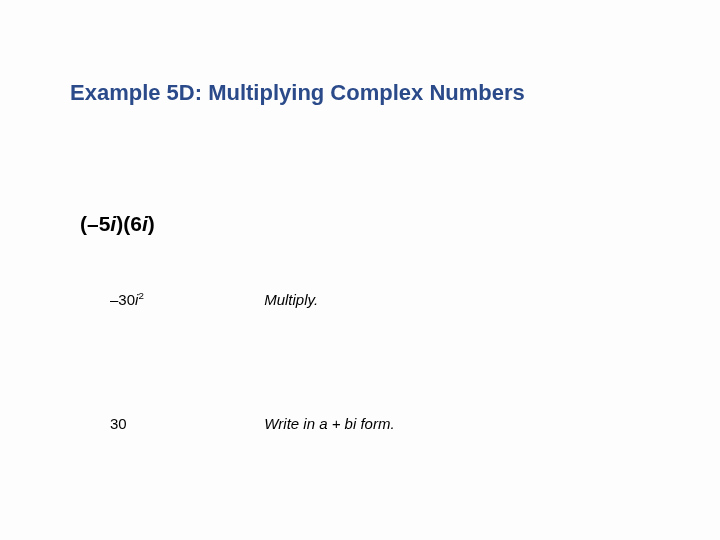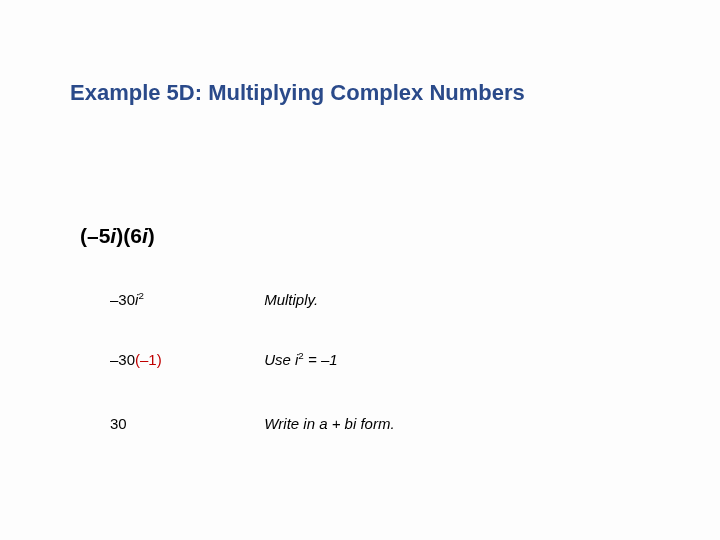--- a/index.html
+++ b/index.html
@@ -29,21 +29,21 @@
     position: absolute;
     top: 150px;
     left: 30px;
     font-size: 21px;
     font-weight: bold;
     color: #000;
   }
   .i-var { font-style: italic; }
   .problem {
     position: absolute;
-    top: 224px;
+    top: 212px;
     left: 80px;
     font-size: 21px;
     font-weight: bold;
   }
   .row {
     position: absolute;
     left: 110px;
     font-size: 15px;
   }
   .row .expr { display:inline-block; width: 150px; }
@@ -66,28 +66,20 @@
     <span>(</span><span>–5</span><span class="i-var">i</span><span>)</span><span>(</span><span>6</span><span class="i-var">i</span><span>)</span>
   </div>
 
   <div class="row row1">
     <span class="expr">
       <span>–30</span><span class="i-var">i</span><span class="sup">2</span>
     </span>
     <span class="note">Multiply.</span>
   </div>
 
-  <div class="row row2">
-    <span class="expr">
-      <span>–30</span><span class="red">(</span><span class="red">–1</span><span class="red">)</span>
-    </span>
-    <span class="note">
-      <span>Use </span><span>i</span><span class="sup">2</span><span> = </span><span>–1</span>
-    </span>
-  </div>
 
   <div class="row row3">
     <span class="expr">
       <span>30</span>
     </span>
     <span class="note">Write in a + bi form.</span>
   </div>
 
 </div>
 

